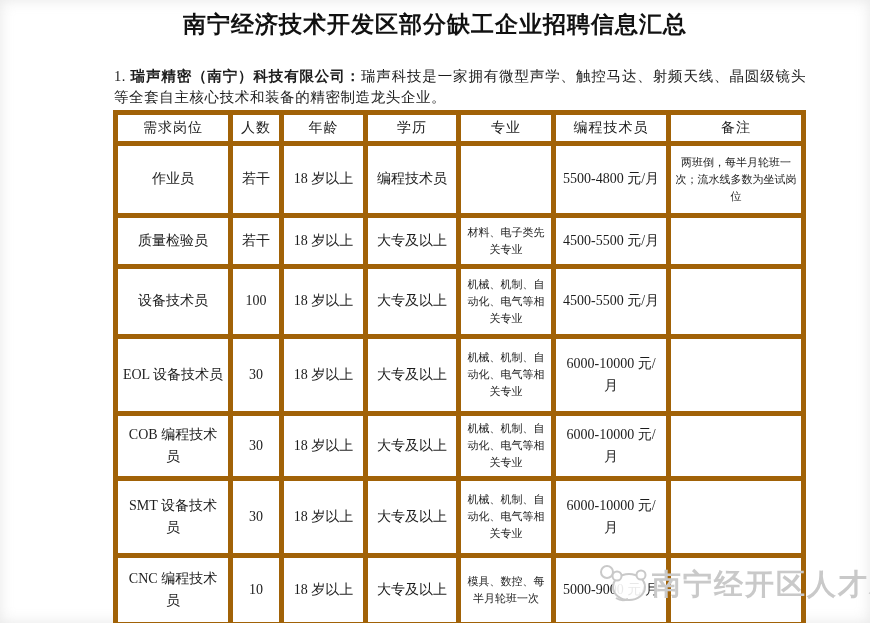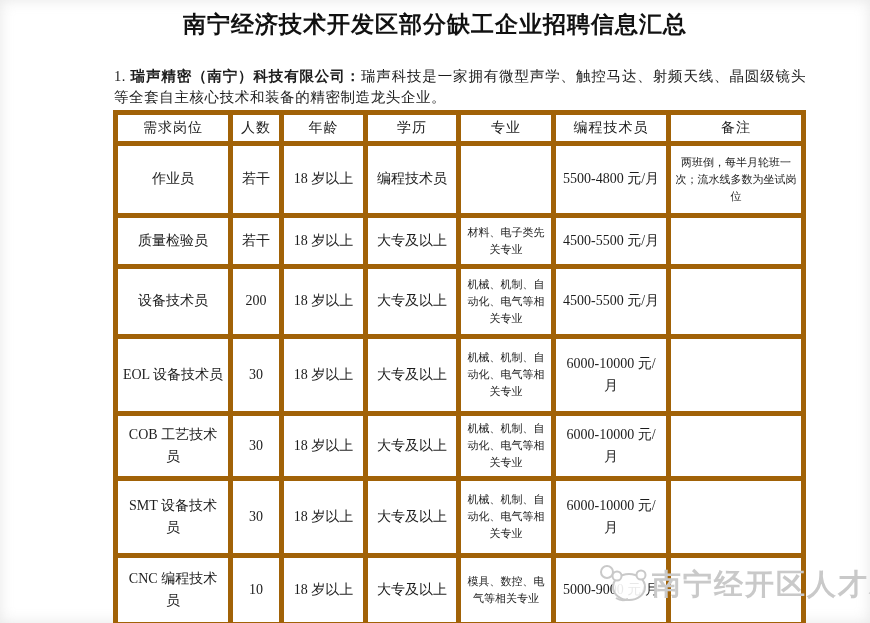--- a/index.html
+++ b/index.html
@@ -142,40 +142,40 @@
     <td class="c-count">若干</td>
     <td class="c-age">18 岁以上</td>
     <td class="c-edu">大专及以上</td>
     <td class="c-major">材料、电子类先关专业</td>
     <td class="c-salary">4500-5500 元/月</td>
     <td class="c-note"></td>
   </tr>
 
   <tr>
     <td class="c-pos">设备技术员</td>
-    <td class="c-count">200</td>
+    <td class="c-count">100</td>
     <td class="c-age">18 岁以上</td>
     <td class="c-edu">大专及以上</td>
     <td class="c-major">机械、机制、自动化、电气等相关专业</td>
     <td class="c-salary">4500-5500 元/月</td>
     <td class="c-note"></td>
   </tr>
 
   <tr>
     <td class="c-pos">EOL 设备技术员</td>
     <td class="c-count">30</td>
     <td class="c-age">18 岁以上</td>
     <td class="c-edu">大专及以上</td>
     <td class="c-major">机械、机制、自动化、电气等相关专业</td>
     <td class="c-salary">6000-10000 元/月</td>
     <td class="c-note"></td>
   </tr>
 
   <tr>
-    <td class="c-pos">COB 工艺技术员</td>
+    <td class="c-pos">COB 编程技术员</td>
     <td class="c-count">30</td>
     <td class="c-age">18 岁以上</td>
     <td class="c-edu">大专及以上</td>
     <td class="c-major">机械、机制、自动化、电气等相关专业</td>
     <td class="c-salary">6000-10000 元/月</td>
     <td class="c-note"></td>
   </tr>
 
   <tr>
     <td class="c-pos">SMT 设备技术员</td>
@@ -185,21 +185,21 @@
     <td class="c-major">机械、机制、自动化、电气等相关专业</td>
     <td class="c-salary">6000-10000 元/月</td>
     <td class="c-note"></td>
   </tr>
 
   <tr>
     <td class="c-pos">CNC 编程技术员</td>
     <td class="c-count">10</td>
     <td class="c-age">18 岁以上</td>
     <td class="c-edu">大专及以上</td>
-    <td class="c-major">模具、数控、电气等相关专业</td>
+    <td class="c-major">模具、数控、每半月轮班一次</td>
     <td class="c-salary">5000-9000 元/月</td>
     <td class="c-note"></td>
   </tr>
 </tbody>
   </table>
 
   <div class="watermark">
     <span class="mascot">
       <svg width="52" height="46" viewBox="0 0 52 46">
         <circle cx="9" cy="12" r="6" fill="#ffffff" fill-opacity="0.85" stroke="#c9c9c9" stroke-width="2"></circle>

